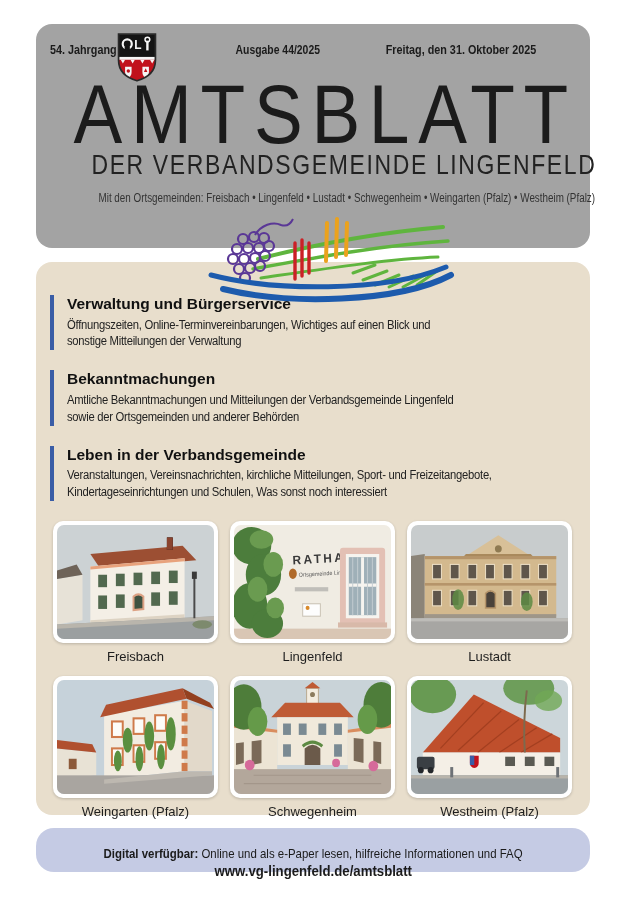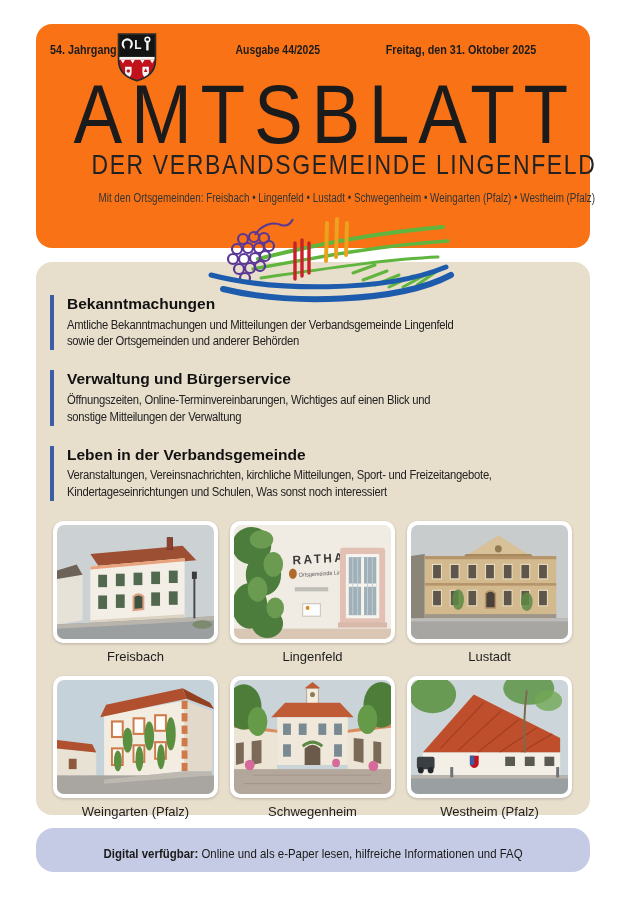--- a/index.html
+++ b/index.html
@@ -2,21 +2,21 @@
 <html lang="de"><head>
 <meta charset="utf-8">
 <title>Amtsblatt</title>
 <style>
   html,body{margin:0;padding:0;background:#ffffff;}
   .page{position:relative;width:625px;height:897px;background:#ffffff;overflow:hidden;
         font-family:"Liberation Sans", sans-serif;color:#1b1b1b;}
 
   
   .header-block{position:absolute;left:36px;top:24px;width:554px;height:224px;
-                background:#f97316;border-radius:16px;}
+                background:#a3a3a3;border-radius:16px;}
   .hdr-vol{position:absolute;left:14px;top:18px;font-size:13.5px;font-weight:bold;white-space:nowrap;}
   .hdr-issue{position:absolute;left:0;right:70px;top:18px;text-align:center;font-size:13px;font-weight:bold;white-space:nowrap;}
   .hdr-date{position:absolute;right:54px;top:18px;font-size:13.5px;font-weight:bold;white-space:nowrap;}
   .sqz-l{display:inline-block;transform:scaleX(.8);transform-origin:0 50%;}
   .sqz-c{display:inline-block;transform:scaleX(.8);transform-origin:50% 50%;}
   .sqz-r{display:inline-block;transform:scaleX(.8);transform-origin:100% 50%;}
   .crest{position:absolute;left:79px;top:8px;width:44px;height:52px;}
 
   .masthead{position:absolute;left:0;right:0;top:48px;text-align:right;line-height:84px;
             font-size:84px;font-weight:normal;letter-spacing:10px;color:#1b1b1b;white-space:nowrap;}
@@ -145,29 +145,29 @@
 
     <g stroke="#1d5bad" fill="none" stroke-linecap="round">
       <path d="M8,62 C70,78 180,80 243,54" stroke-width="5"></path>
       <path d="M20,76 C85,92 195,90 248,62" stroke-width="6"></path>
     </g>
   </svg>
 
   <div class="content-box">
 
     <div class="section">
+      <h2>Verwaltung und Bürgerservice</h2>
+      <p>Öffnungszeiten, Online-Terminvereinbarungen, Wichtiges auf einen Blick und
+sonstige Mitteilungen der Verwaltung</p>
+    </div>
+
+    <div class="section">
       <h2>Bekanntmachungen</h2>
       <p>Amtliche Bekanntmachungen und Mitteilungen der Verbandsgemeinde Lingenfeld
 sowie der Ortsgemeinden und anderer Behörden</p>
-    </div>
-
-    <div class="section">
-      <h2>Verwaltung und Bürgerservice</h2>
-      <p>Öffnungszeiten, Online-Terminvereinbarungen, Wichtiges auf einen Blick und
-sonstige Mitteilungen der Verwaltung</p>
     </div>
 
     <div class="section">
       <h2>Leben in der Verbandsgemeinde</h2>
       <p>Veranstaltungen, Vereinsnachrichten, kirchliche Mitteilungen, Sport- und Freizeitangebote,
 Kindertageseinrichtungen und Schulen, Was sonst noch interessiert</p>
     </div>
 
     <div class="gallery">
 
@@ -404,15 +404,16 @@
           </svg>
         </div>
         <div class="caption">Westheim (Pfalz)</div>
       </div>
 
     </div>
   </div>
 
   <div class="footer-bar">
     <div class="foot-line1"><span class="sqz-c"><b>Digital verfügbar:</b><span> Online und als e-Paper lesen, hilfreiche Informationen und FAQ</span></span></div>
+    <div class="foot-line2"><span class="sqz-c">www.vg-lingenfeld.de/amtsblatt</span></div>
   </div>
 
 </div>
 
 </body></html>

